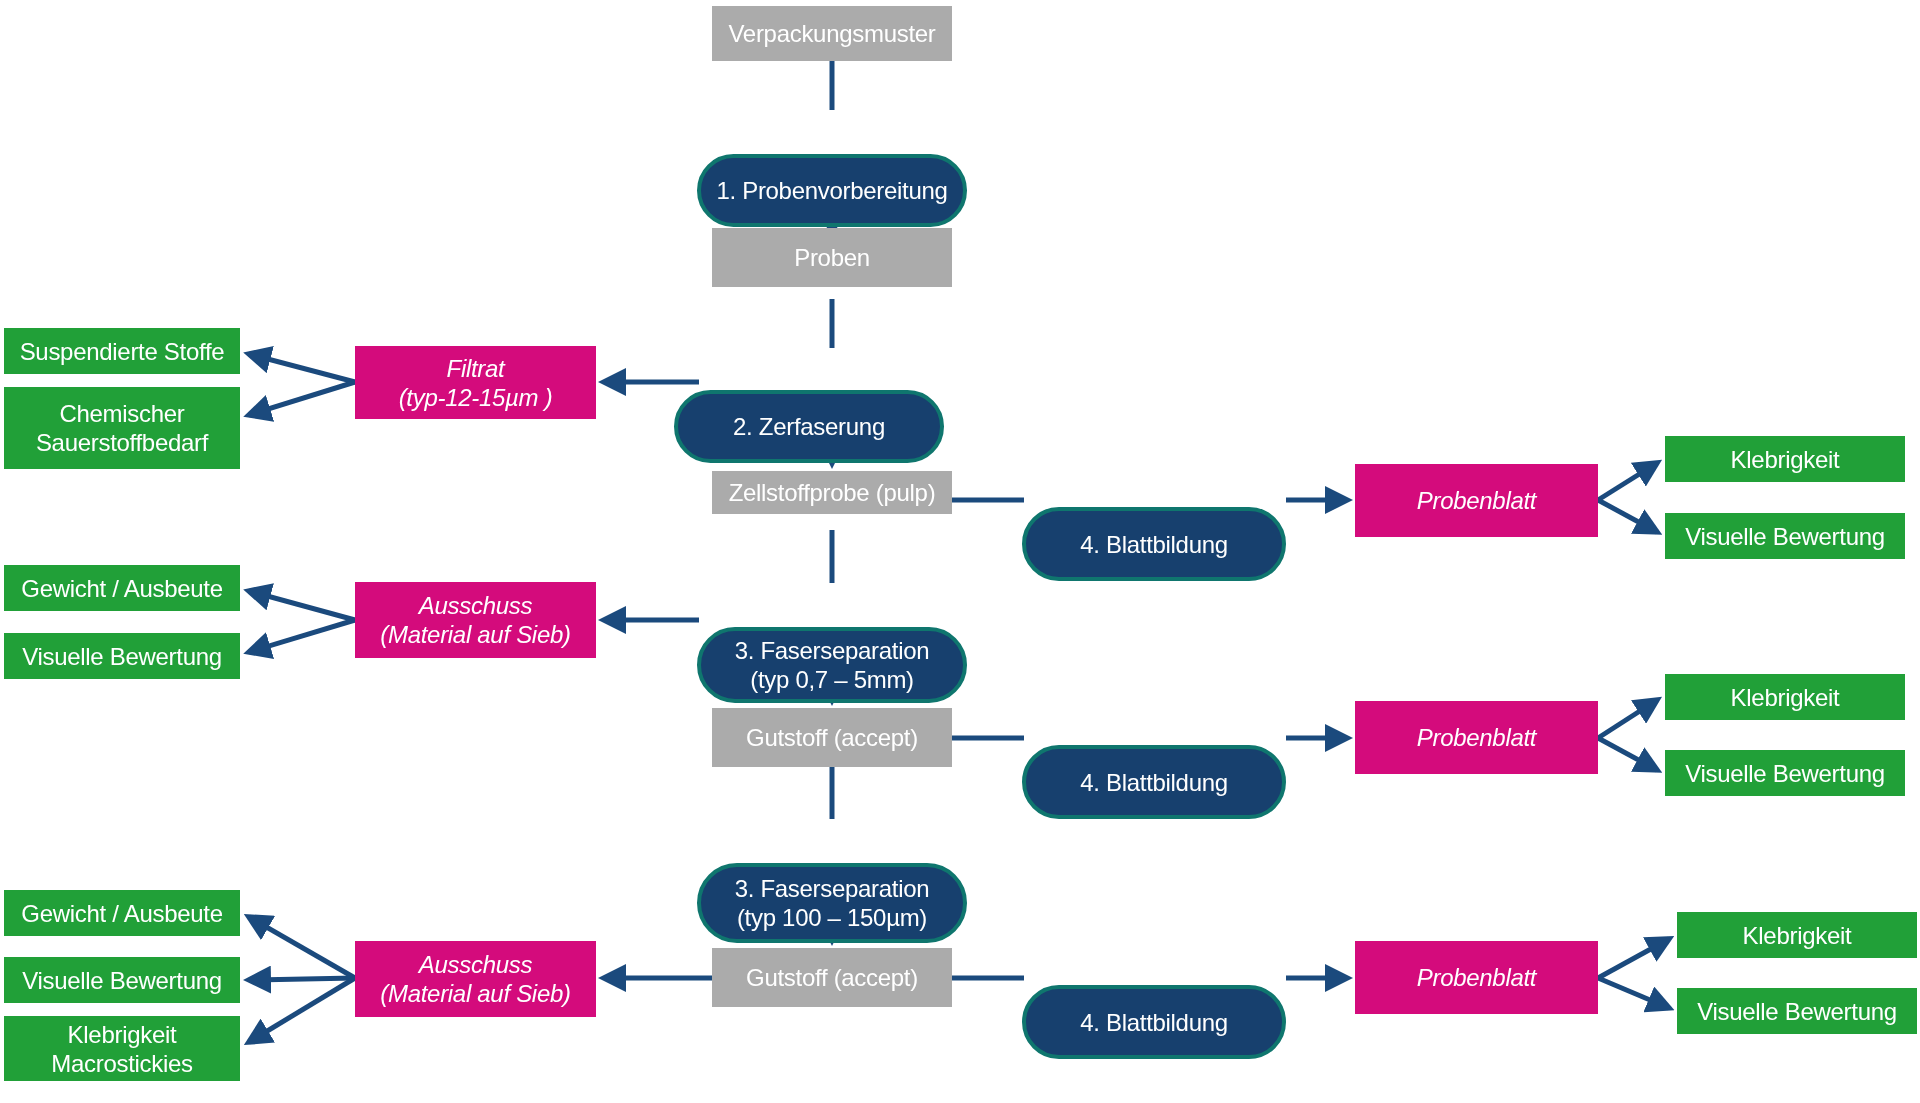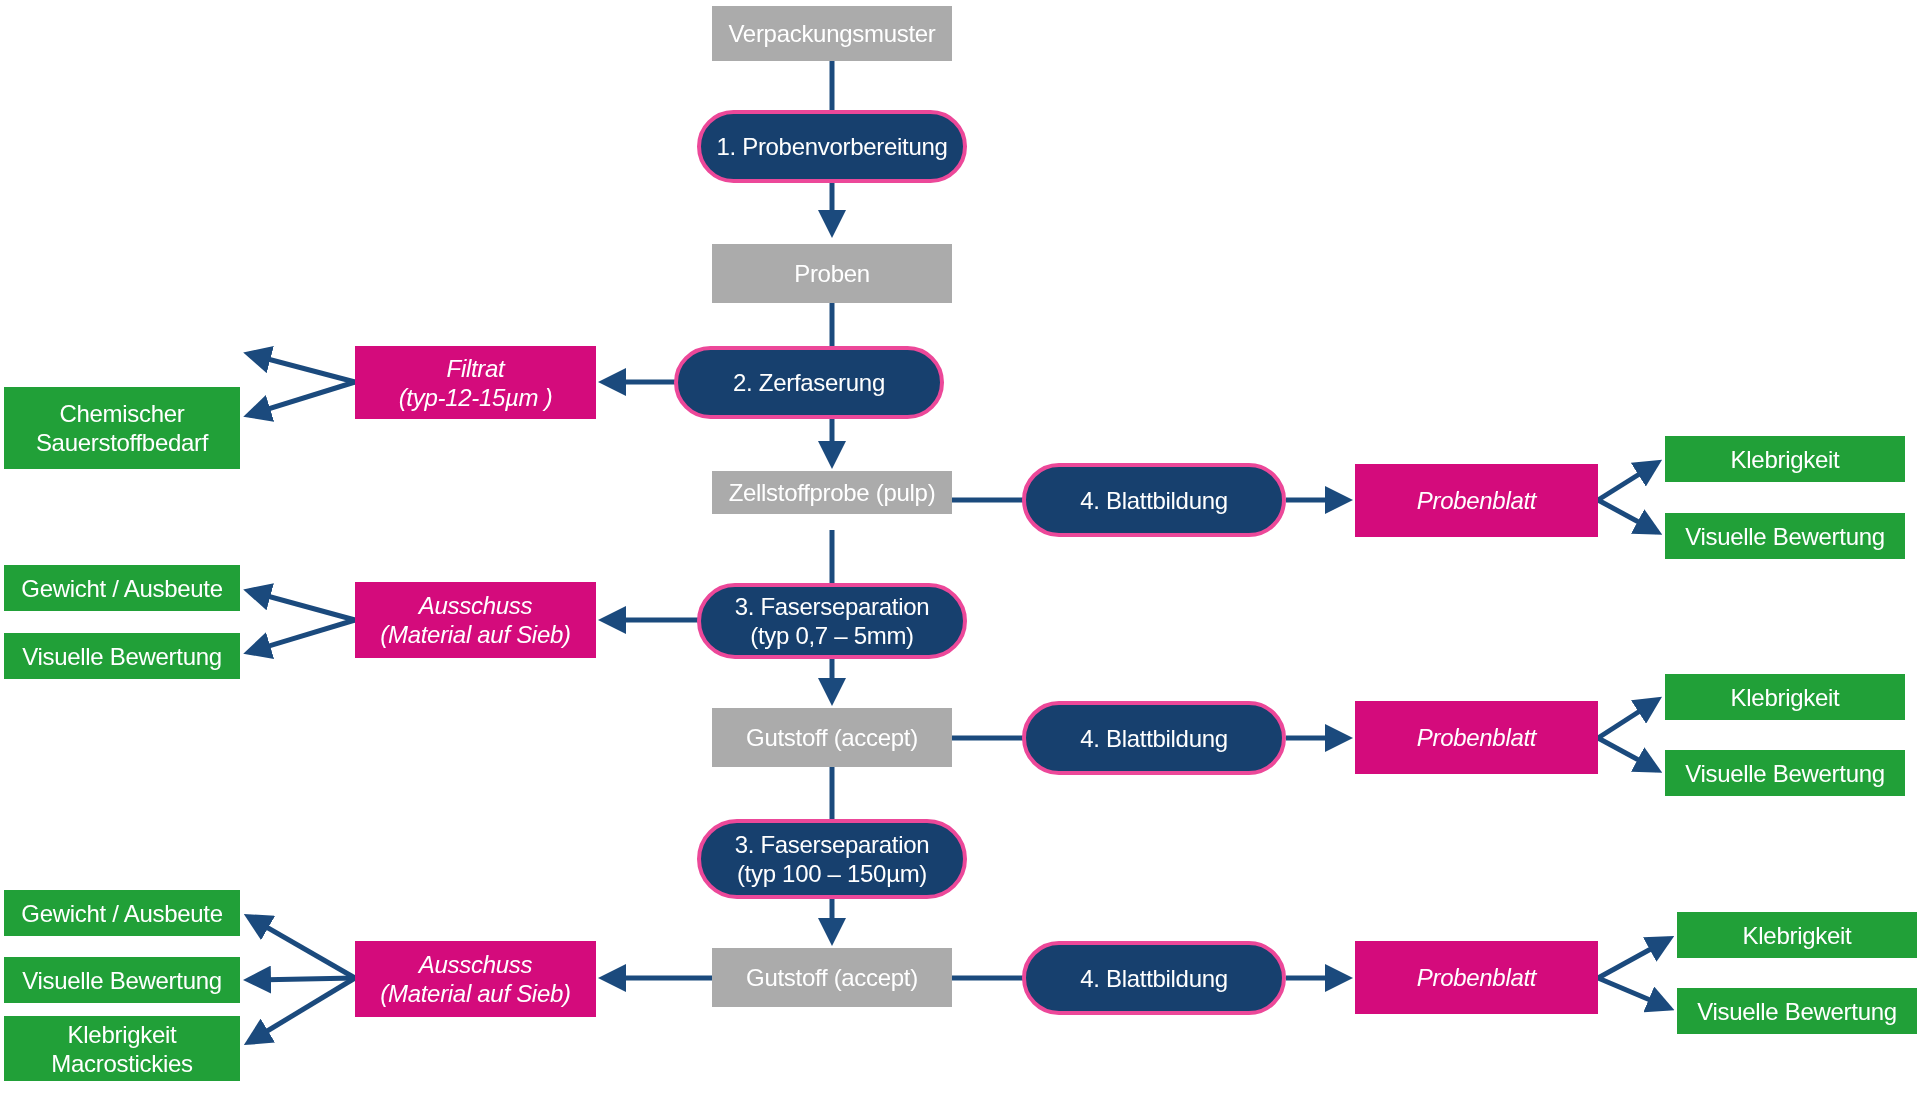--- a/index.html
+++ b/index.html
@@ -19,22 +19,23 @@
     font-size:24px;
     line-height:29px;
     white-space:pre-line;
     letter-spacing:-0.3px;
     box-sizing:border-box;
     z-index:2;
   }
   .gray{background:#ababab;}
   .pill{
     background:#17406e;
-    border:4px solid #ec4899;
+    border:4px solid #0f766e;
     border-radius:44px;
+    margin-top:44px;
   }
   .pink{background:#d40b7c;font-style:italic;}
   .green{background:#21a038;}
 </style>
 </head>
 <body>
 
 <div id="canvas">
 
   <svg id="edges" viewBox="0 0 1920 1103" xmlns="http://www.w3.org/2000/svg">
@@ -81,39 +82,40 @@
       <line x1="1286" y1="978" x2="1347" y2="978" marker-end="url(#ah)"></line>
       <line x1="1598" y1="978" x2="1669" y2="939" marker-end="url(#ah)"></line>
       <line x1="1598" y1="978" x2="1669" y2="1008" marker-end="url(#ah)"></line>
     </g>
   </svg>
 
   <div class="node gray" style="left:712px;top:6px;width:240px;height:55px">Verpackungsmuster</div>
 
   <div class="node pill" style="left:697px;top:110px;width:270px;height:73px">1. Probenvorbereitung</div>
 
-  <div class="node gray" style="left:712px;top:244px;width:240px;height:59px">Proben</div>
+  <div class="node gray" style="left:712px;top:228px;width:240px;height:59px">Proben</div>
 
   <div class="node pill" style="left:674px;top:346px;width:270px;height:73px">2. Zerfaserung</div>
 
   <div class="node gray" style="left:712px;top:471px;width:240px;height:43px">Zellstoffprobe (pulp)</div>
 
   <div class="node pill" style="left:697px;top:583px;width:270px;height:76px">3. Faserseparation
 (typ 0,7 – 5mm)</div>
 
   <div class="node gray" style="left:712px;top:708px;width:240px;height:59px">Gutstoff (accept)</div>
 
   <div class="node pill" style="left:697px;top:819px;width:270px;height:80px">3. Faserseparation
 (typ 100 – 150µm)</div>
 
   <div class="node gray" style="left:712px;top:948px;width:240px;height:59px">Gutstoff (accept)</div>
 
   <div class="node pink" style="left:355px;top:346px;width:241px;height:73px">Filtrat
 (typ-12-15µm )</div>
 
+  <div class="node green" style="left:4px;top:328px;width:236px;height:46px">Suspendierte Stoffe</div>
 
   <div class="node green" style="left:4px;top:387px;width:236px;height:82px">Chemischer
 Sauerstoffbedarf</div>
 
   <div class="node pink" style="left:355px;top:582px;width:241px;height:76px">Ausschuss
 (Material auf Sieb)</div>
 
   <div class="node green" style="left:4px;top:565px;width:236px;height:46px">Gewicht / Ausbeute</div>
 
   <div class="node green" style="left:4px;top:633px;width:236px;height:46px">Visuelle Bewertung</div>

